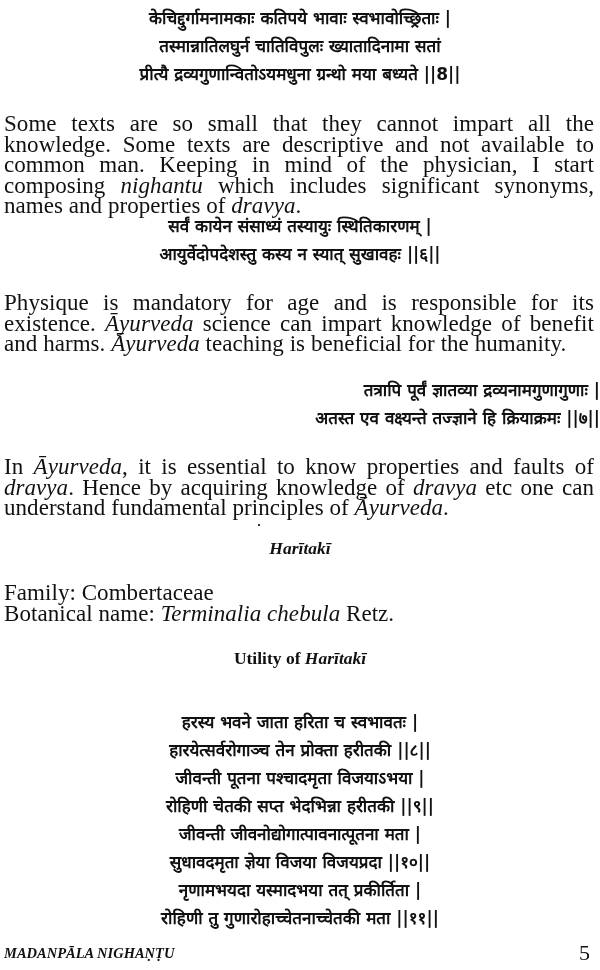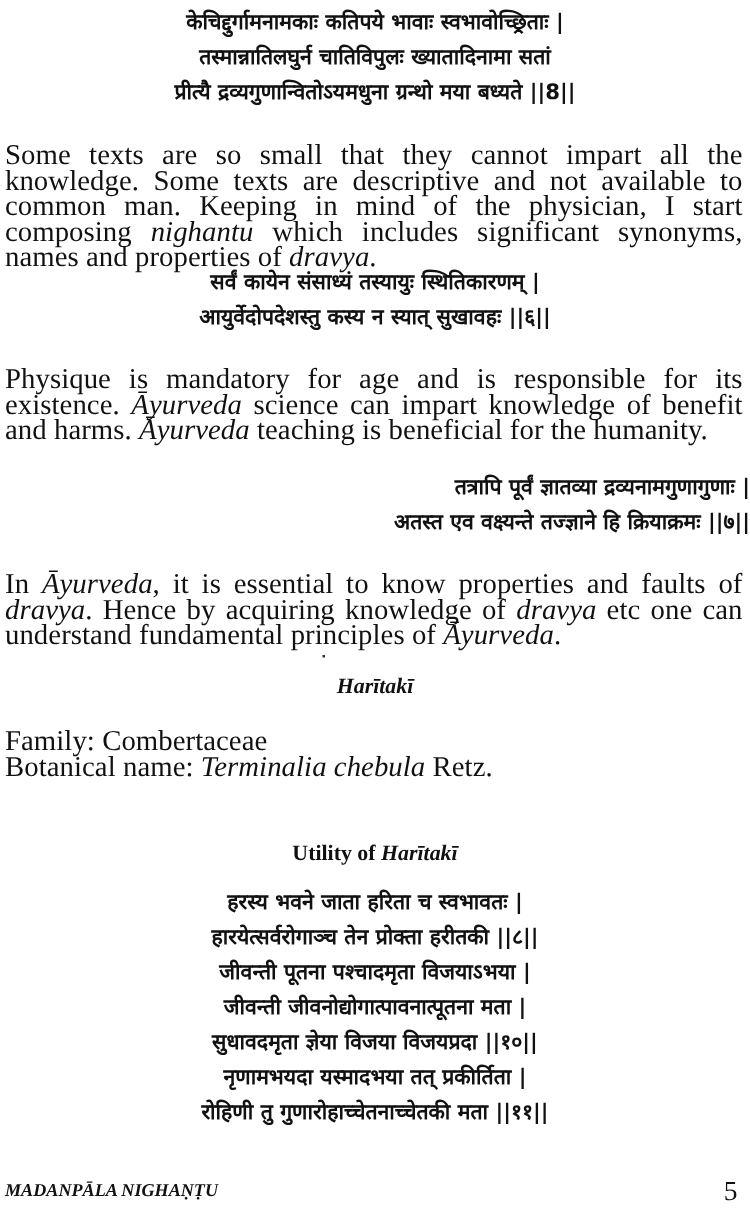--- a/index.html
+++ b/index.html
@@ -118,28 +118,29 @@
     <i>Harītakī</i>
   </div>
 
   <div class="prose" style="top:583px; text-align:left;">
     <div>Family: Combertaceae</div>
     <div>
       <span>Botanical name: </span><i>Terminalia chebula</i><span> Retz.</span>
     </div>
   </div>
 
-  <div class="heading" style="top:672px;">
+  <div class="heading" style="top:648px;">
     <span>Utility of </span><i>Harītakī</i>
   </div>
 
   <div class="verse" style="top:708px;">
     <span class="line">हरस्य भवने जाता हरिता च स्वभावतः |</span>
     <span class="line">हारयेत्सर्वरोगाञ्च तेन प्रोक्ता हरीतकी ||८||</span>
     <span class="line">जीवन्ती पूतना पश्चादमृता विजयाऽभया |</span>
+    <span class="line">रोहिणी चेतकी सप्त भेदभिन्ना हरीतकी ||९||</span>
     <span class="line">जीवन्ती जीवनोद्योगात्पावनात्पूतना मता |</span>
     <span class="line">सुधावदमृता ज्ञेया विजया विजयप्रदा ||१०||</span>
     <span class="line">नृणामभयदा यस्मादभया तत् प्रकीर्तिता |</span>
     <span class="line">रोहिणी तु गुणारोहाच्चेतनाच्चेतकी मता ||११||</span>
   </div>
 
   <div class="footer-title">MADANPĀLA NIGHAṆṬU</div>
   <div class="footer-page">5</div>
 </div>
 

